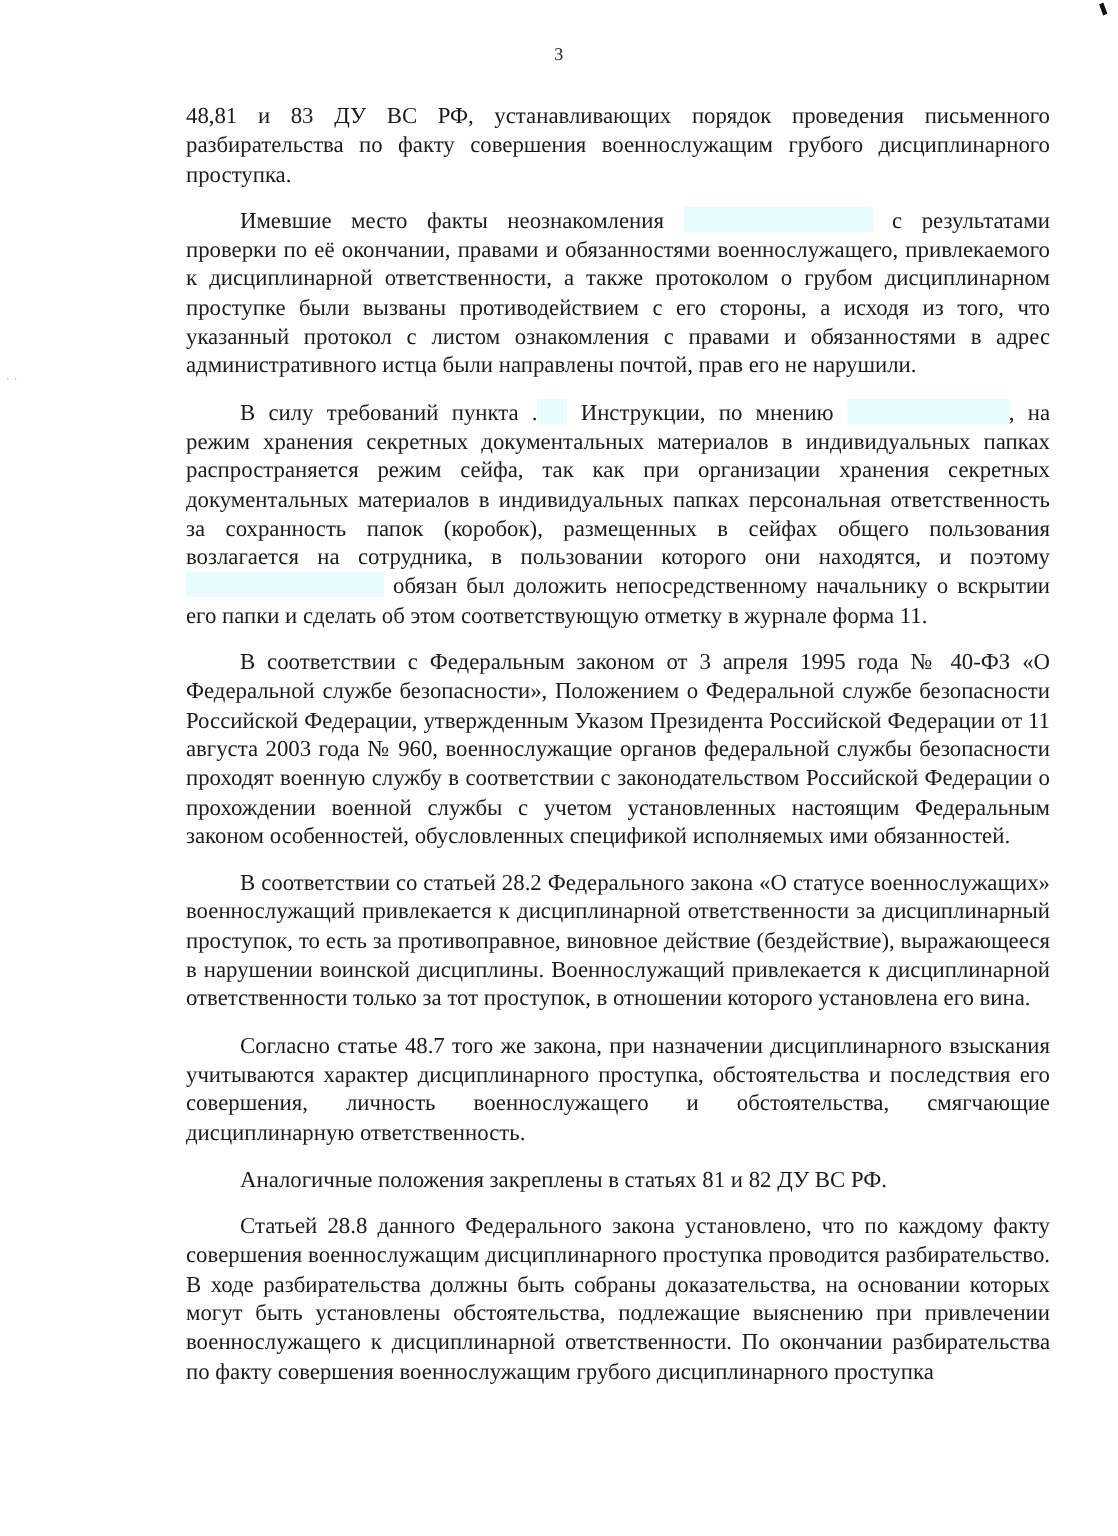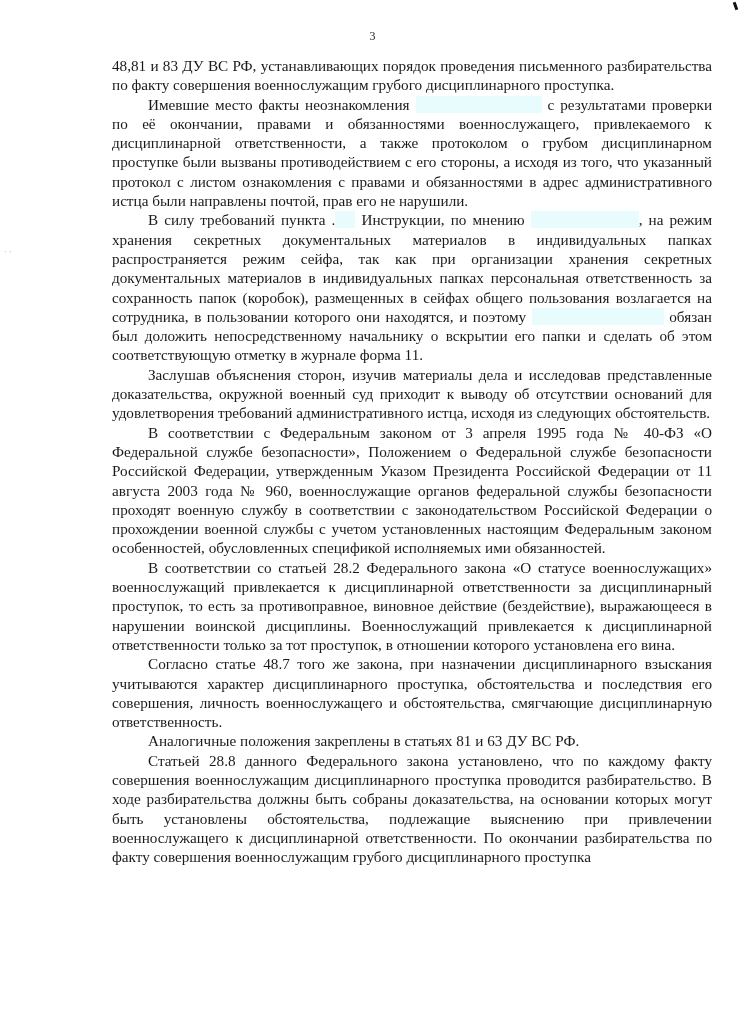--- a/index.html
+++ b/index.html
@@ -7,21 +7,21 @@
   .page { position: absolute; left: 0; top: 0; width: 745px; height: 1024px; background: #fff; }
   .pagenum {
     position: absolute; top: 29px; left: 0; width: 745px; text-align: center;
     font-family: "Liberation Serif", serif; font-size: 12px; color: #222;
   }
   .body {
     position: absolute; left: 112px; top: 56px; width: 600px;
     font-family: "Liberation Serif", serif; font-size: 15.2px; line-height: 19.3px;
     color: #1a1a1a; text-align: justify;
   }
-  .p { margin: 0; text-indent: 0; }
+  .p { margin: 12px; text-indent: 0; }
   .ind { text-indent: 36px; }
   .redact { display: inline-block; background: #e8fbfd; height: 17px; vertical-align: -3px; }
   .r1 { width: 126px; }
   .r2 { width: 20px; }
   .r3 { width: 108px; }
   .r4 { width: 132px; }
   .corner-mark { position: absolute; right: 8px; top: 2px; width: 3px; height: 8px; background: #111; transform: rotate(-20deg); }
   .speck { position: absolute; left: 4px; top: 248px; font-family: "DejaVu Sans", sans-serif; font-size: 8px; color: #bbb; }
 </style>
 </head>
@@ -29,20 +29,19 @@
 
 <div class="page">
   <div class="corner-mark"></div>
   <div class="speck">· ·</div>
   <div class="pagenum">3</div>
 
   <div class="body">
     <p class="p">48,81 и 83 ДУ ВС РФ, устанавливающих порядок проведения письменного разбирательства по факту совершения военнослужащим грубого дисциплинарного проступка.</p>
     <p class="p ind"><span>Имевшие место факты неознакомления</span> <span class="redact r1"></span> <span>с результатами проверки по её окончании, правами и обязанностями военнослужащего, привлекаемого к дисциплинарной ответственности, а также протоколом о грубом дисциплинарном проступке были вызваны противодействием с его стороны, а исходя из того, что указанный протокол с листом ознакомления с правами и обязанностями в адрес административного истца были направлены почтой, прав его не нарушили.</span></p>
     <p class="p ind"><span>В силу требований пункта .</span><span class="redact r2"></span> <span>Инструкции, по мнению</span> <span class="redact r3"></span><span>, на режим хранения секретных документальных материалов в индивидуальных папках распространяется режим сейфа, так как при организации хранения секретных документальных материалов в индивидуальных папках персональная ответственность за сохранность папок (коробок), размещенных в сейфах общего пользования возлагается на сотрудника, в пользовании которого они находятся, и поэтому</span> <span class="redact r4"></span> <span>обязан был доложить непосредственному начальнику о вскрытии его папки и сделать об этом соответствующую отметку в журнале форма 11.</span></p>
-    <p class="p ind">Заслушав объяснения сторон, изучив материалы дела и исследовав представленные доказательства, окружной военный суд приходит к выводу об отсутствии оснований для удовлетворения требований административного истца, исходя из следующих обстоятельств.</p>
     <p class="p ind">В соответствии с Федеральным законом от 3 апреля 1995 года № 40-ФЗ «О Федеральной службе безопасности», Положением о Федеральной службе безопасности Российской Федерации, утвержденным Указом Президента Российской Федерации от 11 августа 2003 года № 960, военнослужащие органов федеральной службы безопасности проходят военную службу в соответствии с законодательством Российской Федерации о прохождении военной службы с учетом установленных настоящим Федеральным законом особенностей, обусловленных спецификой исполняемых ими обязанностей.</p>
     <p class="p ind">В соответствии со статьей 28.2 Федерального закона «О статусе военнослужащих» военнослужащий привлекается к дисциплинарной ответственности за дисциплинарный проступок, то есть за противоправное, виновное действие (бездействие), выражающееся в нарушении воинской дисциплины. Военнослужащий привлекается к дисциплинарной ответственности только за тот проступок, в отношении которого установлена его вина.</p>
     <p class="p ind">Согласно статье 48.7 того же закона, при назначении дисциплинарного взыскания учитываются характер дисциплинарного проступка, обстоятельства и последствия его совершения, личность военнослужащего и обстоятельства, смягчающие дисциплинарную ответственность.</p>
-    <p class="p ind">Аналогичные положения закреплены в статьях 81 и 63 ДУ ВС РФ.</p>
+    <p class="p ind">Аналогичные положения закреплены в статьях 81 и 82 ДУ ВС РФ.</p>
     <p class="p ind">Статьей 28.8 данного Федерального закона установлено, что по каждому факту совершения военнослужащим дисциплинарного проступка проводится разбирательство. В ходе разбирательства должны быть собраны доказательства, на основании которых могут быть установлены обстоятельства, подлежащие выяснению при привлечении военнослужащего к дисциплинарной ответственности. По окончании разбирательства по факту совершения военнослужащим грубого дисциплинарного проступка</p>
   </div>
 </div>
 
 </body></html>

